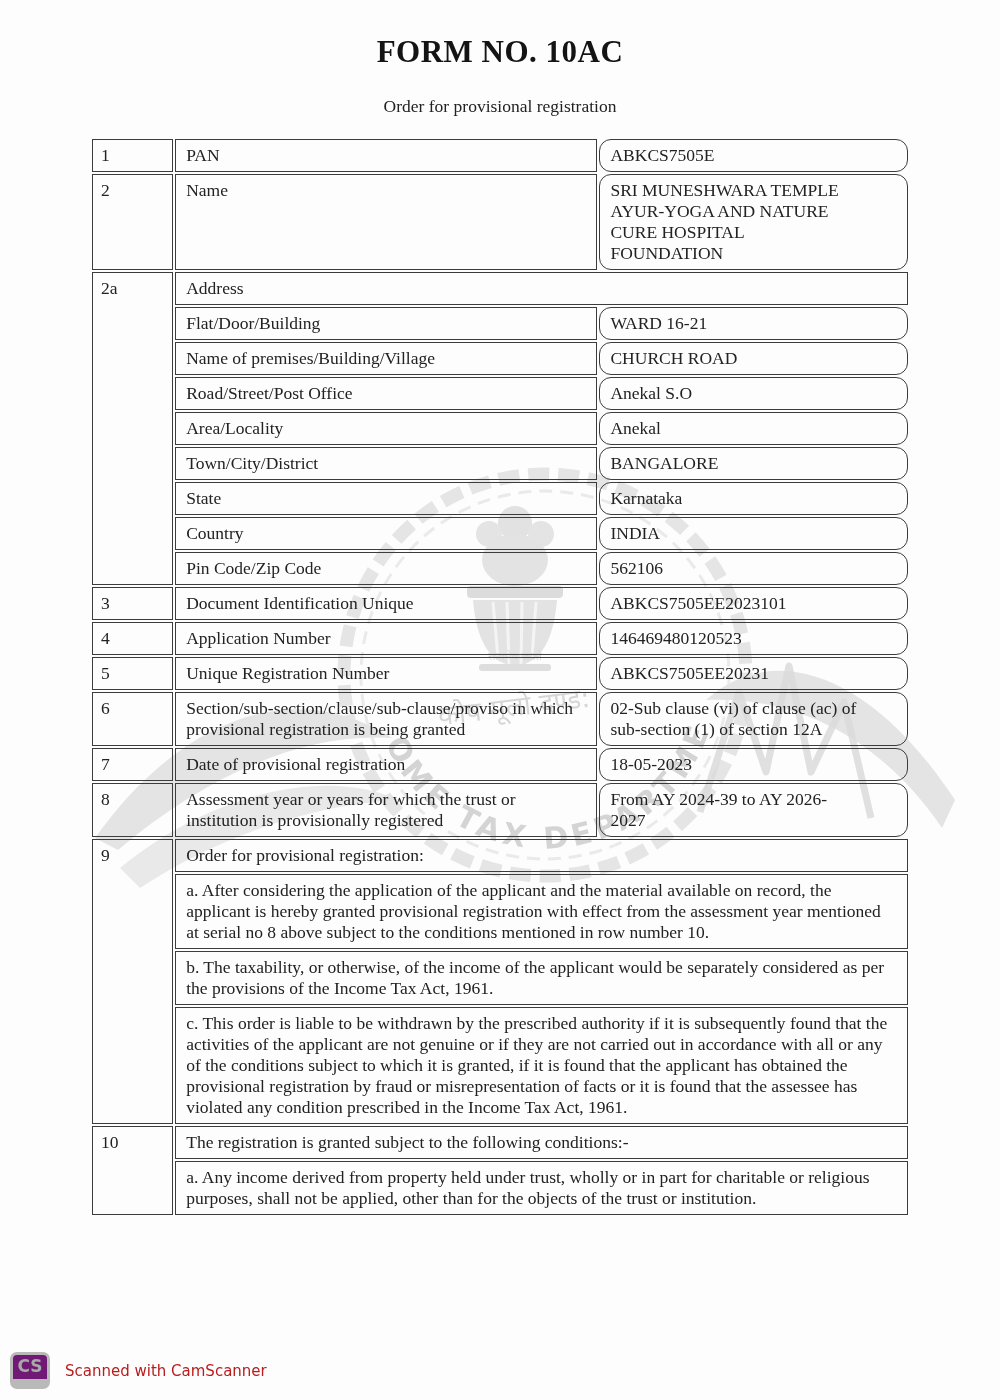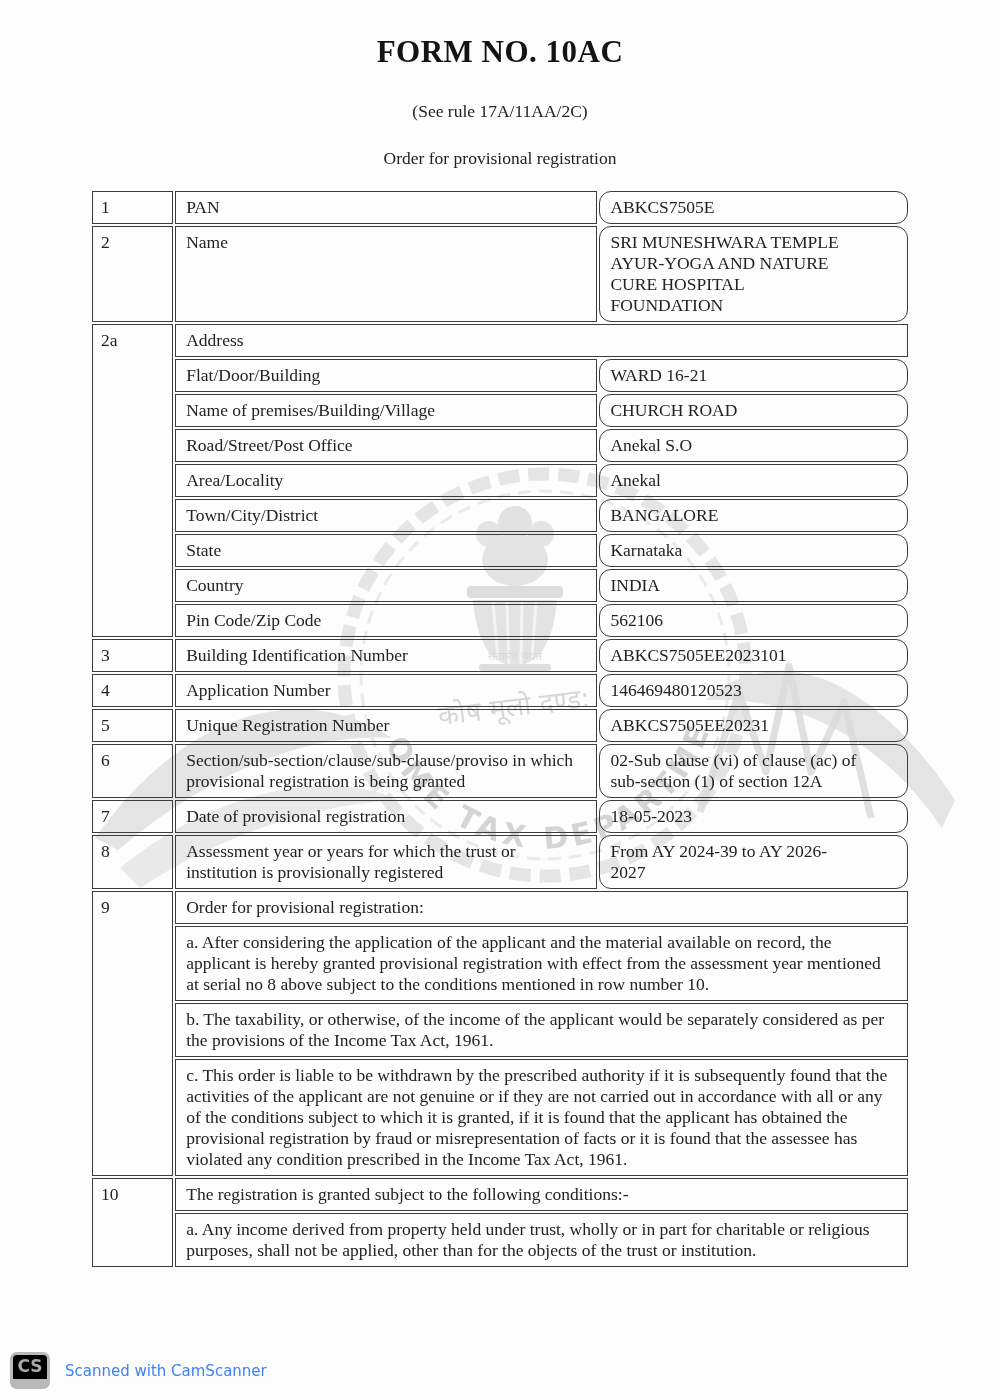--- a/index.html
+++ b/index.html
@@ -27,32 +27,32 @@
     vertical-align:top; color:#222; word-wrap:break-word;
   }
   td.no { padding-left:8px; }
   td.v { white-space:pre-line;border-radius:12px; }
   td.para { padding-right:14px; }
   .footer {
     position:absolute; left:10px; top:1352px; z-index:2;
     display:flex; align-items:center; gap:15px;
   }
   .cs-logo {
-    position:relative; width:40px; height:37px; background:#000000;
+    position:relative; width:40px; height:37px; background:#701a75;
     border:3px solid #b9b9b9; border-radius:7px; box-sizing:border-box;
     display:flex; align-items:flex-start; justify-content:center;
     font-family:"DejaVu Sans", sans-serif; font-weight:bold;
     font-size:17px; color:#a9a9a9; line-height:22px;
   }
   .cs-tab {
     position:absolute; left:-1px; bottom:-1px; width:36px; height:8px;
     background:#b9b9b9; border-radius:0 0 4px 4px;
   }
   .footer-caption {
-    font-family:"DejaVu Sans", sans-serif; font-size:15px; color:#3b82f6;
+    font-family:"DejaVu Sans", sans-serif; font-size:15px; color:#b91c1c;
   }
 </style>
 </head>
 <body>
 
 <div class="page">
 
   <svg class="watermark" width="1000" height="1400" viewBox="0 0 1000 1400" xmlns="http://www.w3.org/2000/svg">
     <g fill="none" stroke="#dedede">
       <circle cx="545" cy="675" r="201" stroke-width="13" stroke-dasharray="21 9" opacity="0.8"></circle>
@@ -84,21 +84,20 @@
       <path d="M 700 812 L 739 692 L 766 772 L 789 666 L 811 772 L 844 702 L 871 818" fill="none" stroke="#dadada" stroke-width="7" stroke-linejoin="round" opacity="0.85"></path>
     </g>
     <path id="wm-arc" d="M 383 737 A 173.5 173.5 0 0 0 707 737" fill="none"></path>
     <text font-family="DejaVu Sans, sans-serif" font-weight="bold" font-size="30" letter-spacing="5" fill="#d4d4d4">
       <textPath href="#wm-arc" startOffset="50%" text-anchor="middle">INCOME TAX DEPARTMENT</textPath>
     </text>
   </svg>
 
   <div class="doc">
     <h1 class="form-title">FORM NO. 10AC</h1>
-    <div class="sub-line">(See rule 17A/11AA/2C)</div>
     <div class="sub-line2">Order for provisional registration</div>
 
     <table class="main">
       <colgroup>
           <col style="width:10%">
           <col style="width:52%">
           <col style="width:38%">
         </colgroup>
       <tbody>
         <tr>
@@ -147,21 +146,21 @@
           <td>Country</td>
           <td class="v">INDIA</td>
         </tr>
         <tr>
           <td>Pin Code/Zip Code</td>
           <td class="v">562106</td>
         </tr>
 
         <tr>
           <td class="no">3</td>
-          <td>Building Identification Number</td>
+          <td>Document Identification Unique</td>
           <td class="v">ABKCS7505EE2023101</td>
         </tr>
         <tr>
           <td class="no">4</td>
           <td>Application Number</td>
           <td class="v">146469480120523</td>
         </tr>
         <tr>
           <td class="no">5</td>
           <td>Unique Registration Number</td>

